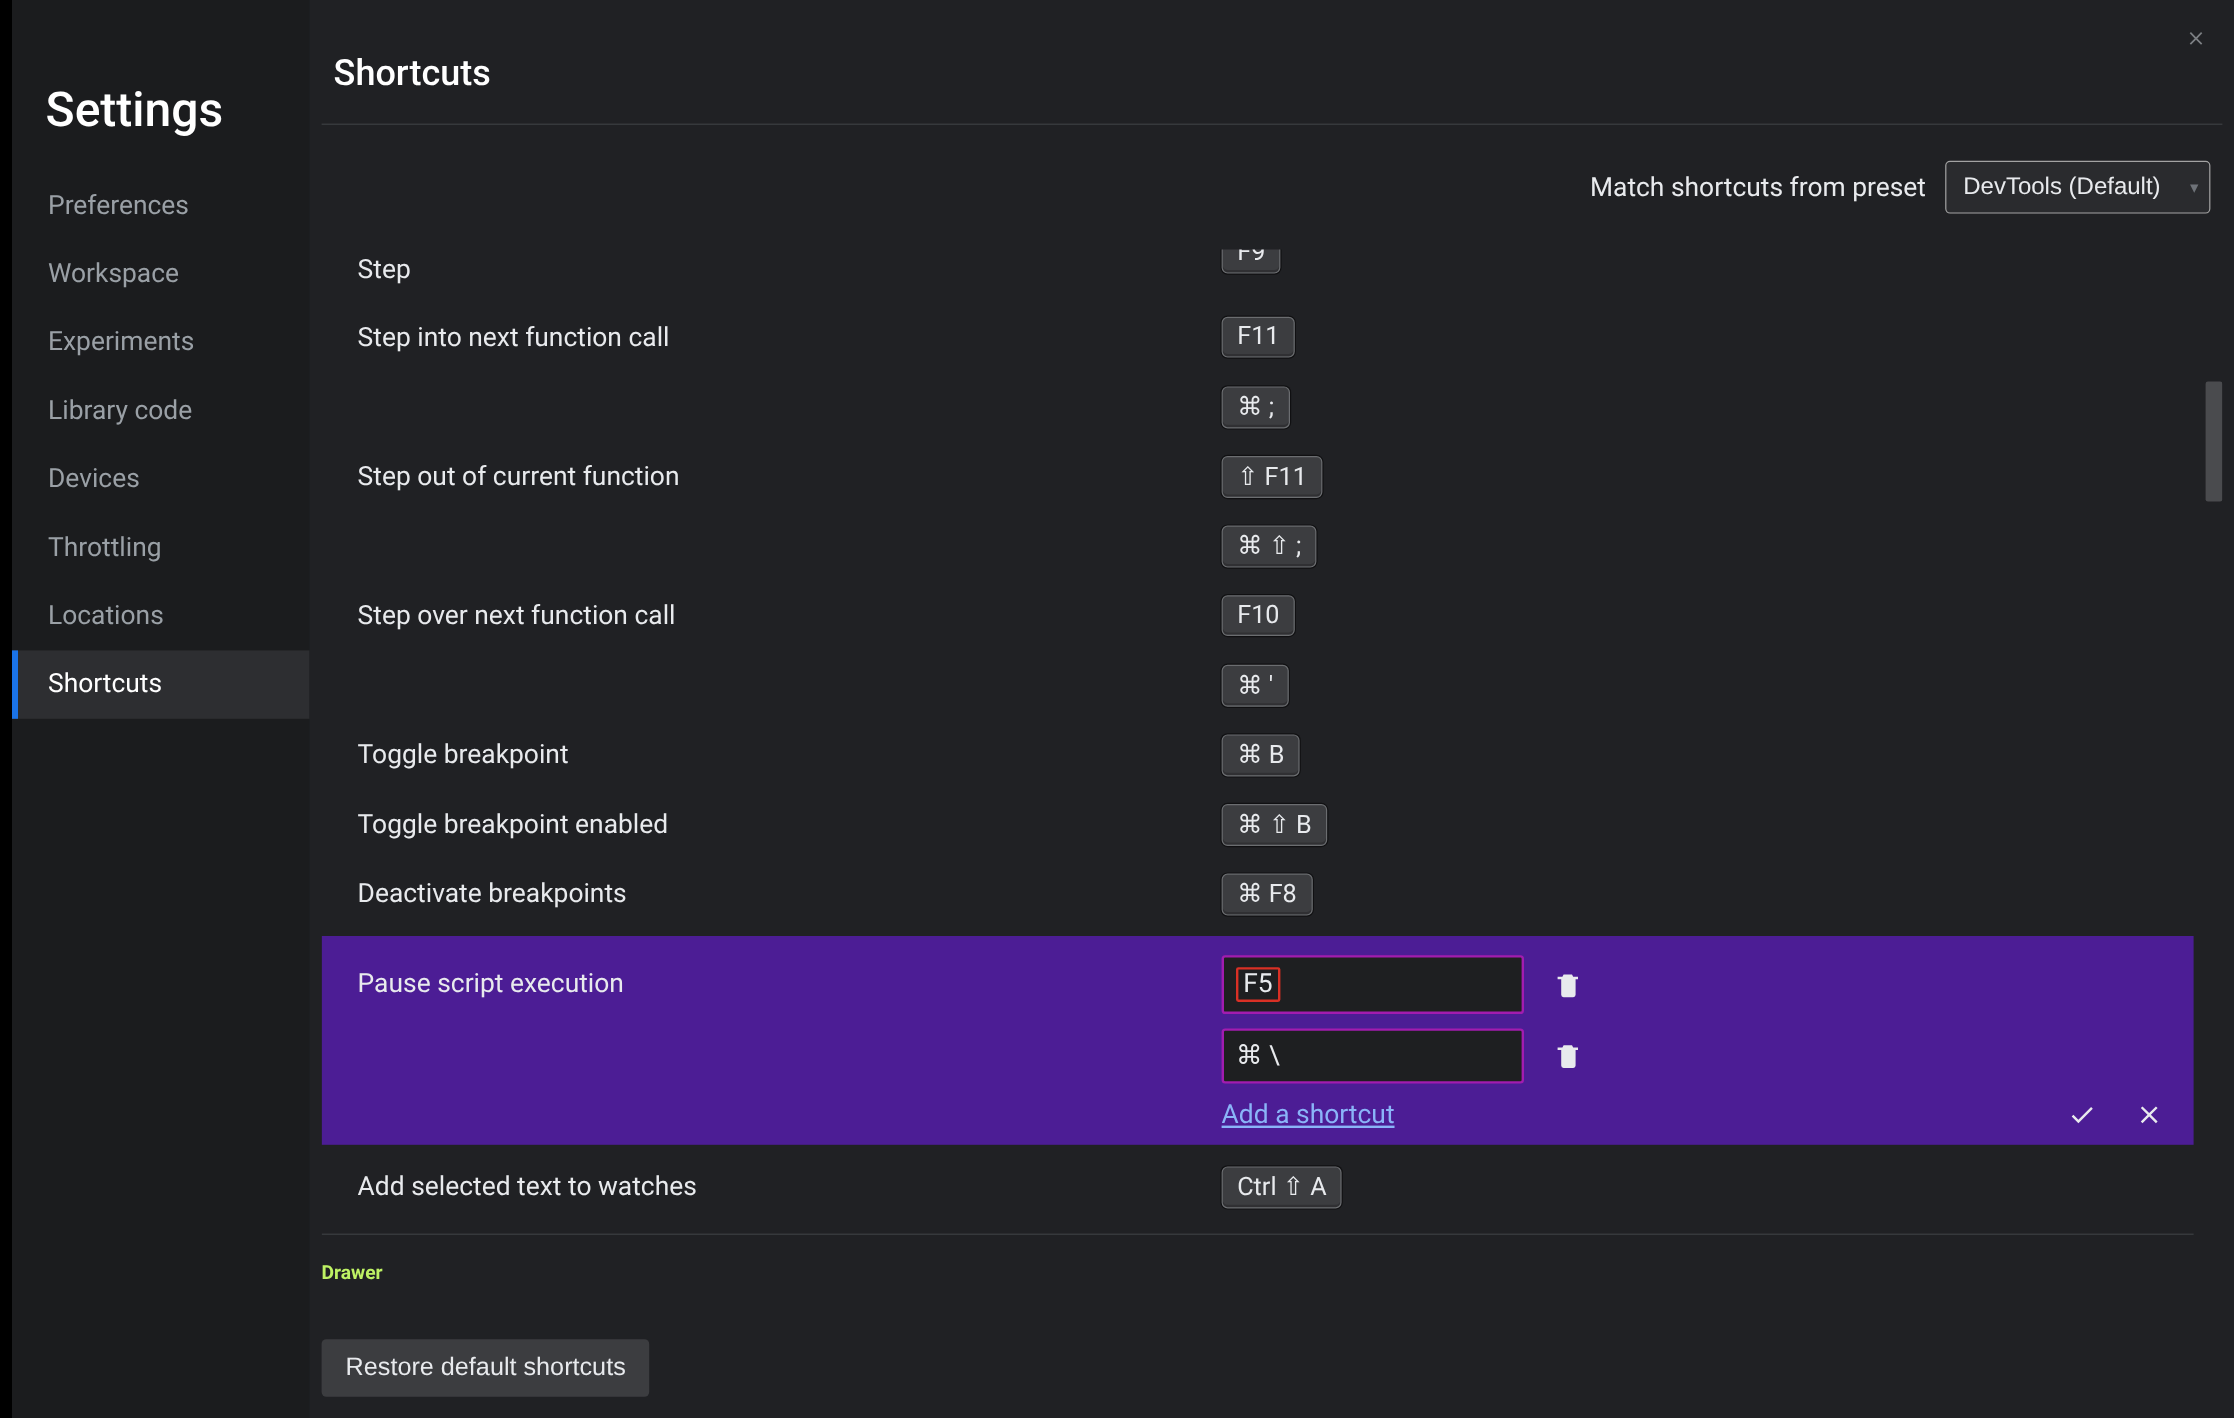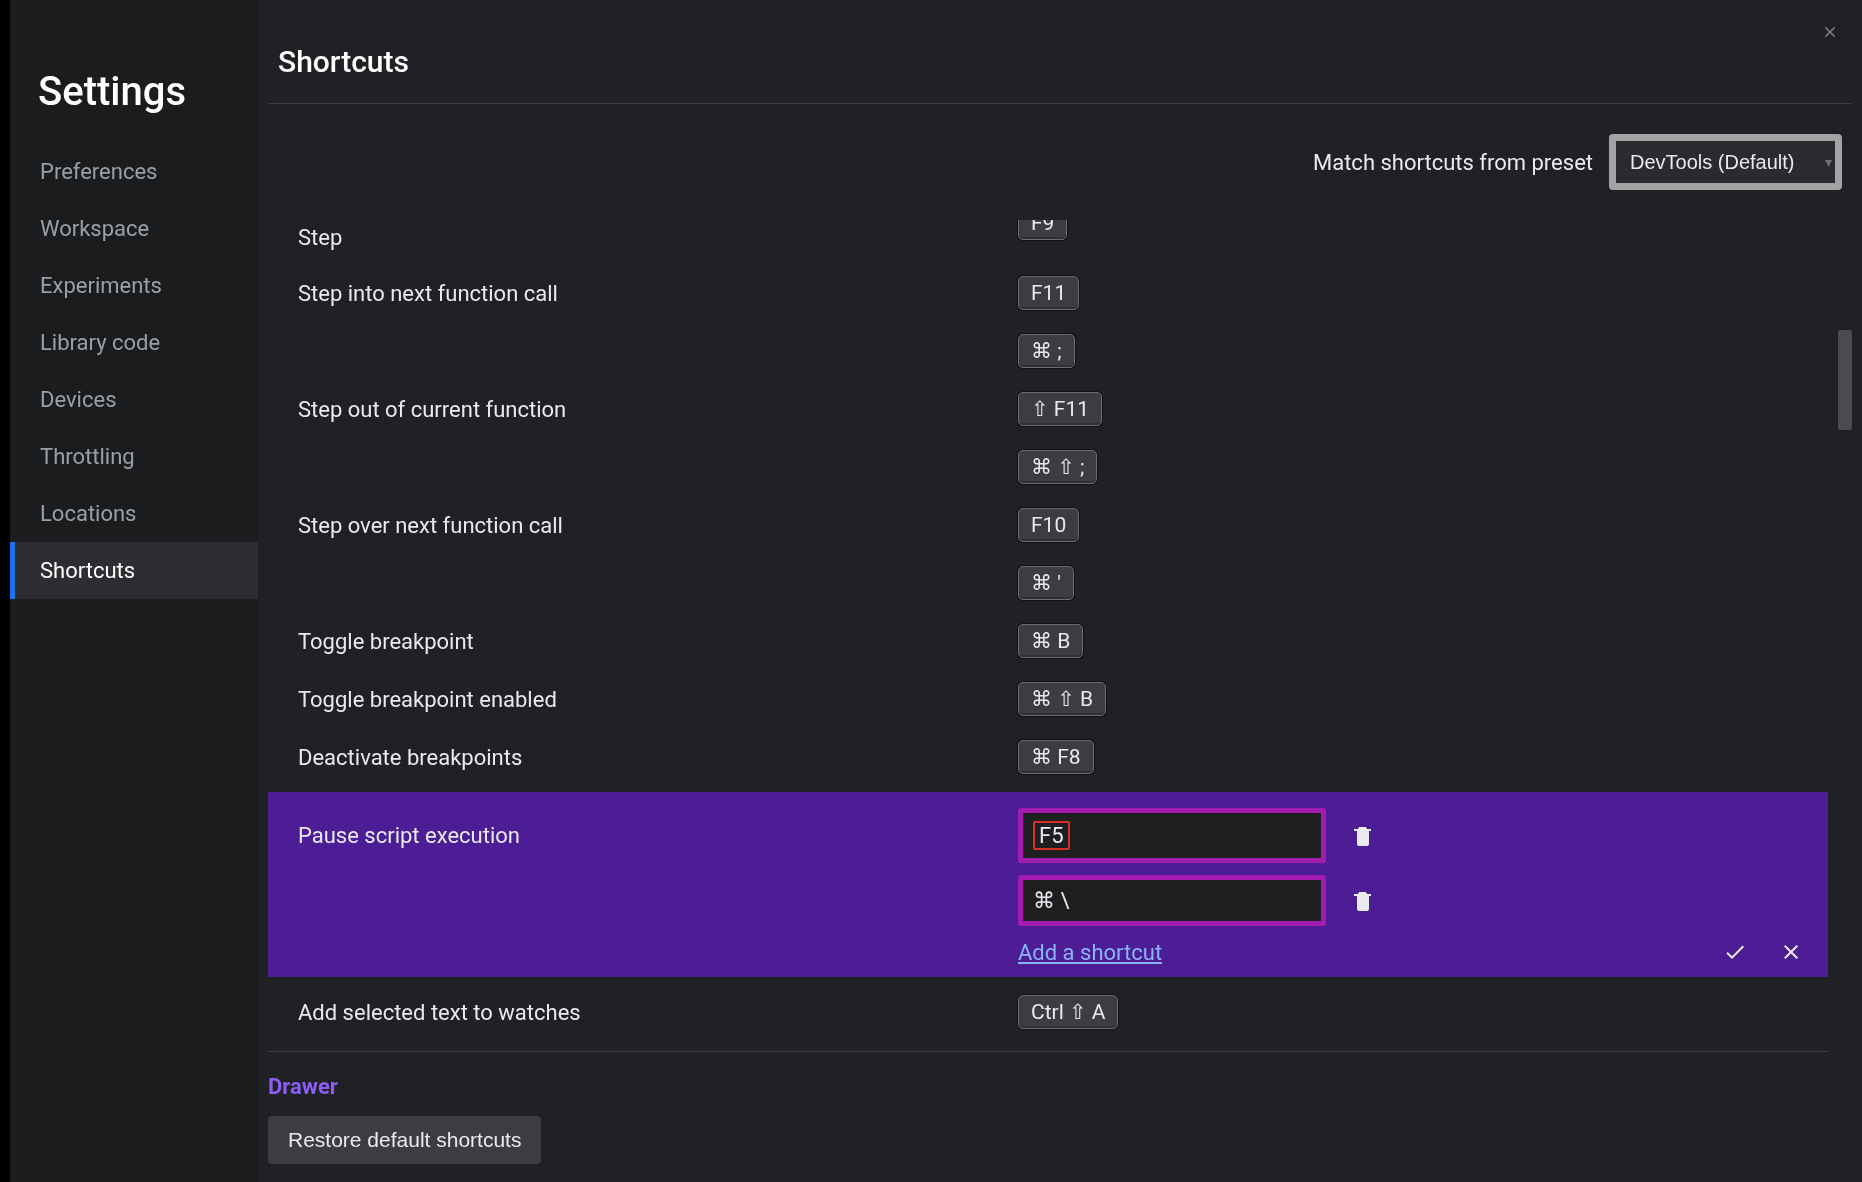--- a/index.html
+++ b/index.html
@@ -80,21 +80,21 @@
     gap: 16px;
     font-size: 22px;
     color: #e8eaed;
   }
   .select-wrap {
     position: relative;
   }
   .preset-select {
     background: #2a2b2e;
     color: #e8eaed;
-    border: 7px solid #a3a3a3;
+    border: 1px solid #a3a3a3;
     border-radius: 4px;
     padding: 10px 40px 10px 14px;
     font-size: 20px;
     appearance: none;
   }
   .select-wrap::after {
     content: "▾";
     position: absolute;
     right: 10px; top: 50%;
     transform: translateY(-50%);
@@ -167,23 +167,23 @@
     margin: 6px 0;
     padding: 10px 0 12px 0;
     position: relative;
   }
   .edit-row {
     display: flex;
     align-items: center;
     padding: 6px 0 6px 30px;
   }
   .edit-input {
-    width: 308px;
+    width: 252px;
     background: #1e1f21;
-    border: 5px solid #a21caf;
+    border: 2px solid #a21caf;
     color: #e8eaed;
     font-size: 22px;
     padding: 8px 10px;
     border-radius: 3px;
     margin-right: 20px;
   }
   .edit-input.highlight .first-key {
     border: 2px solid #d93025;
     padding: 0 4px;
     border-radius: 2px;
@@ -208,23 +208,23 @@
     margin-top: 8px;
     display: inline-block;
   }
   .edit-actions {
     position: absolute;
     right: 20px; bottom: 8px;
     display: flex;
     gap: 22px;
   }
   .section-head {
-    font-size: 22px;
+    font-size: 16px;
     font-weight: 700;
-    color: #8b5cf6;
+    color: #bef264;
     padding: 22px 0 10px 0;
     border-top: 1px solid #3c4043;
     margin-top: 10px;
   }
   .restore-btn {
     position: absolute;
     left: 10px;
     bottom: 18px;
     background: #3c3d40;
     color: #e8eaed;

